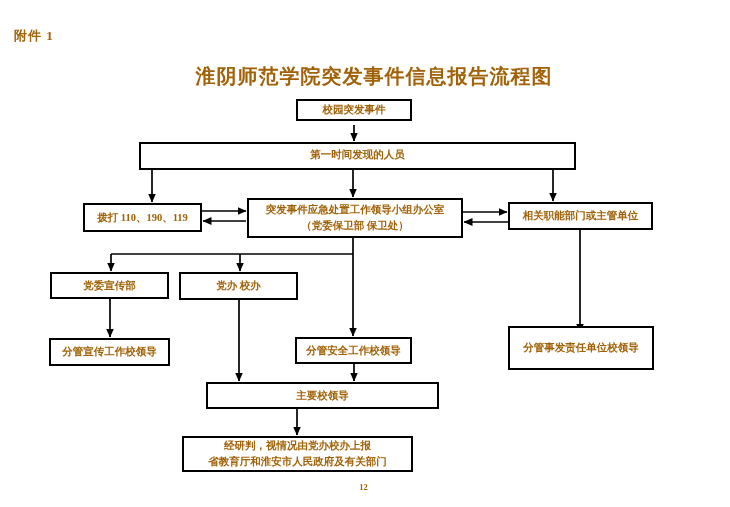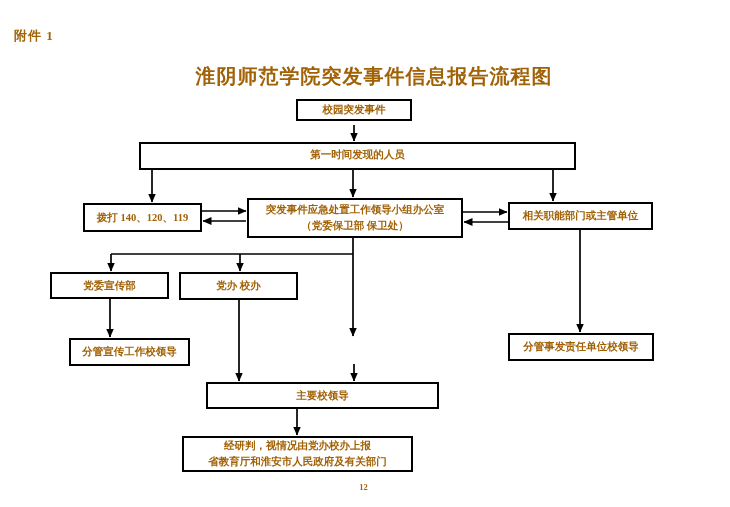--- a/index.html
+++ b/index.html
@@ -51,23 +51,23 @@
     line-height: 1.45;
     white-space: nowrap;
   }
   .n-incident       { left: 296px; top:  99px; width: 116px; height: 22px; }
   .n-discoverers    { left: 139px; top: 142px; width: 437px; height: 28px; font-family: Liberation Mono, monospace; }
   .n-call           { left:  83px; top: 203px; width: 119px; height: 29px; }
   .n-office         { left: 247px; top: 198px; width: 216px; height: 40px; line-height: 1.5; }
   .n-related        { left: 508px; top: 202px; width: 145px; height: 28px; }
   .n-propaganda     { left:  50px; top: 272px; width: 119px; height: 27px; }
   .n-party-office   { left: 179px; top: 272px; width: 119px; height: 28px; }
-  .n-prop-leader    { left:  49px; top: 338px; width: 121px; height: 28px; margin-left: 20px; }
+  .n-prop-leader    { left:  49px; top: 338px; width: 121px; height: 28px; }
   .n-safety-leader  { left: 295px; top: 337px; width: 117px; height: 27px; }
-  .n-unit-leader    { left: 508px; top: 333px; width: 146px; height: 28px; }
+  .n-unit-leader    { left: 508px; top: 326px; width: 146px; height: 44px; }
   .n-main-leaders   { left: 180px; top: 382px; width: 233px; height: 27px; margin-left: 26px; }
   .n-report         { left: 182px; top: 436px; width: 231px; height: 36px; line-height: 1.55; }
   .pageno {
     position: absolute;
     left: 0;
     top: 482px;
     width: 727px;
     text-align: center;
     font-size: 8.5px;
     font-weight: bold;
@@ -106,35 +106,36 @@
       <line x1="354" y1="364" x2="354" y2="381" marker-end="url(#arw)"></line>
       <line x1="297" y1="409" x2="297" y2="435" marker-end="url(#arw)"></line>
       <line x1="580" y1="230" x2="580" y2="332" marker-end="url(#arw)"></line>
     </g>
   </svg>
 
   <div class="node n-incident">校园突发事件</div>
 
   <div class="node n-discoverers">第一时间发现的人员</div>
 
-  <div class="node n-call">拨打 140、120、119</div>
+  <div class="node n-call">拨打 110、190、119</div>
 
   <div class="node n-office">
     <div>突发事件应急处置工作领导小组办公室</div>
     <div>（党委保卫部 保卫处）</div>
   </div>
 
   <div class="node n-related">相关职能部门或主管单位</div>
 
   <div class="node n-propaganda">党委宣传部</div>
 
   <div class="node n-party-office">党办 校办</div>
 
   <div class="node n-prop-leader">分管宣传工作校领导</div>
 
+  <div class="node n-safety-leader">分管安全工作校领导</div>
 
   <div class="node n-unit-leader">分管事发责任单位校领导</div>
 
   <div class="node n-main-leaders">主要校领导</div>
 
   <div class="node n-report">
     <div>经研判，视情况由党办校办上报</div>
     <div>省教育厅和淮安市人民政府及有关部门</div>
   </div>
 

